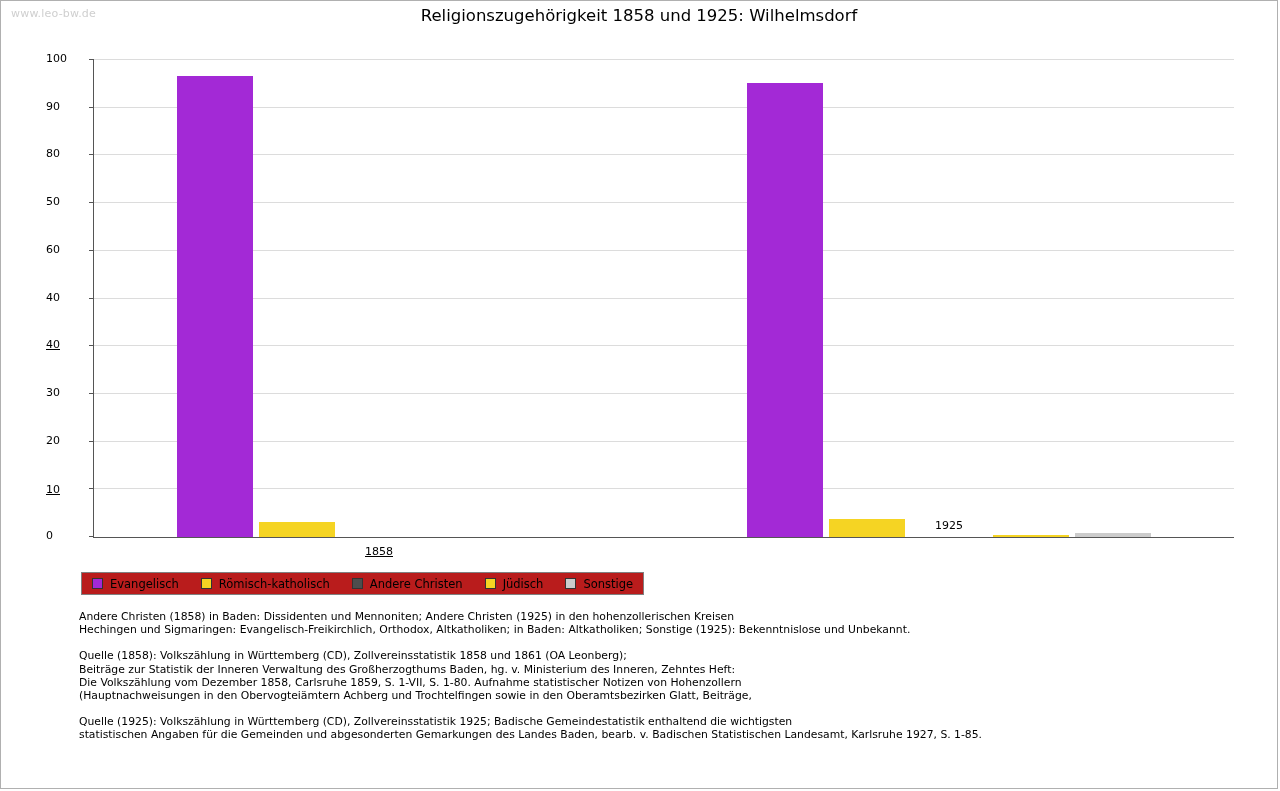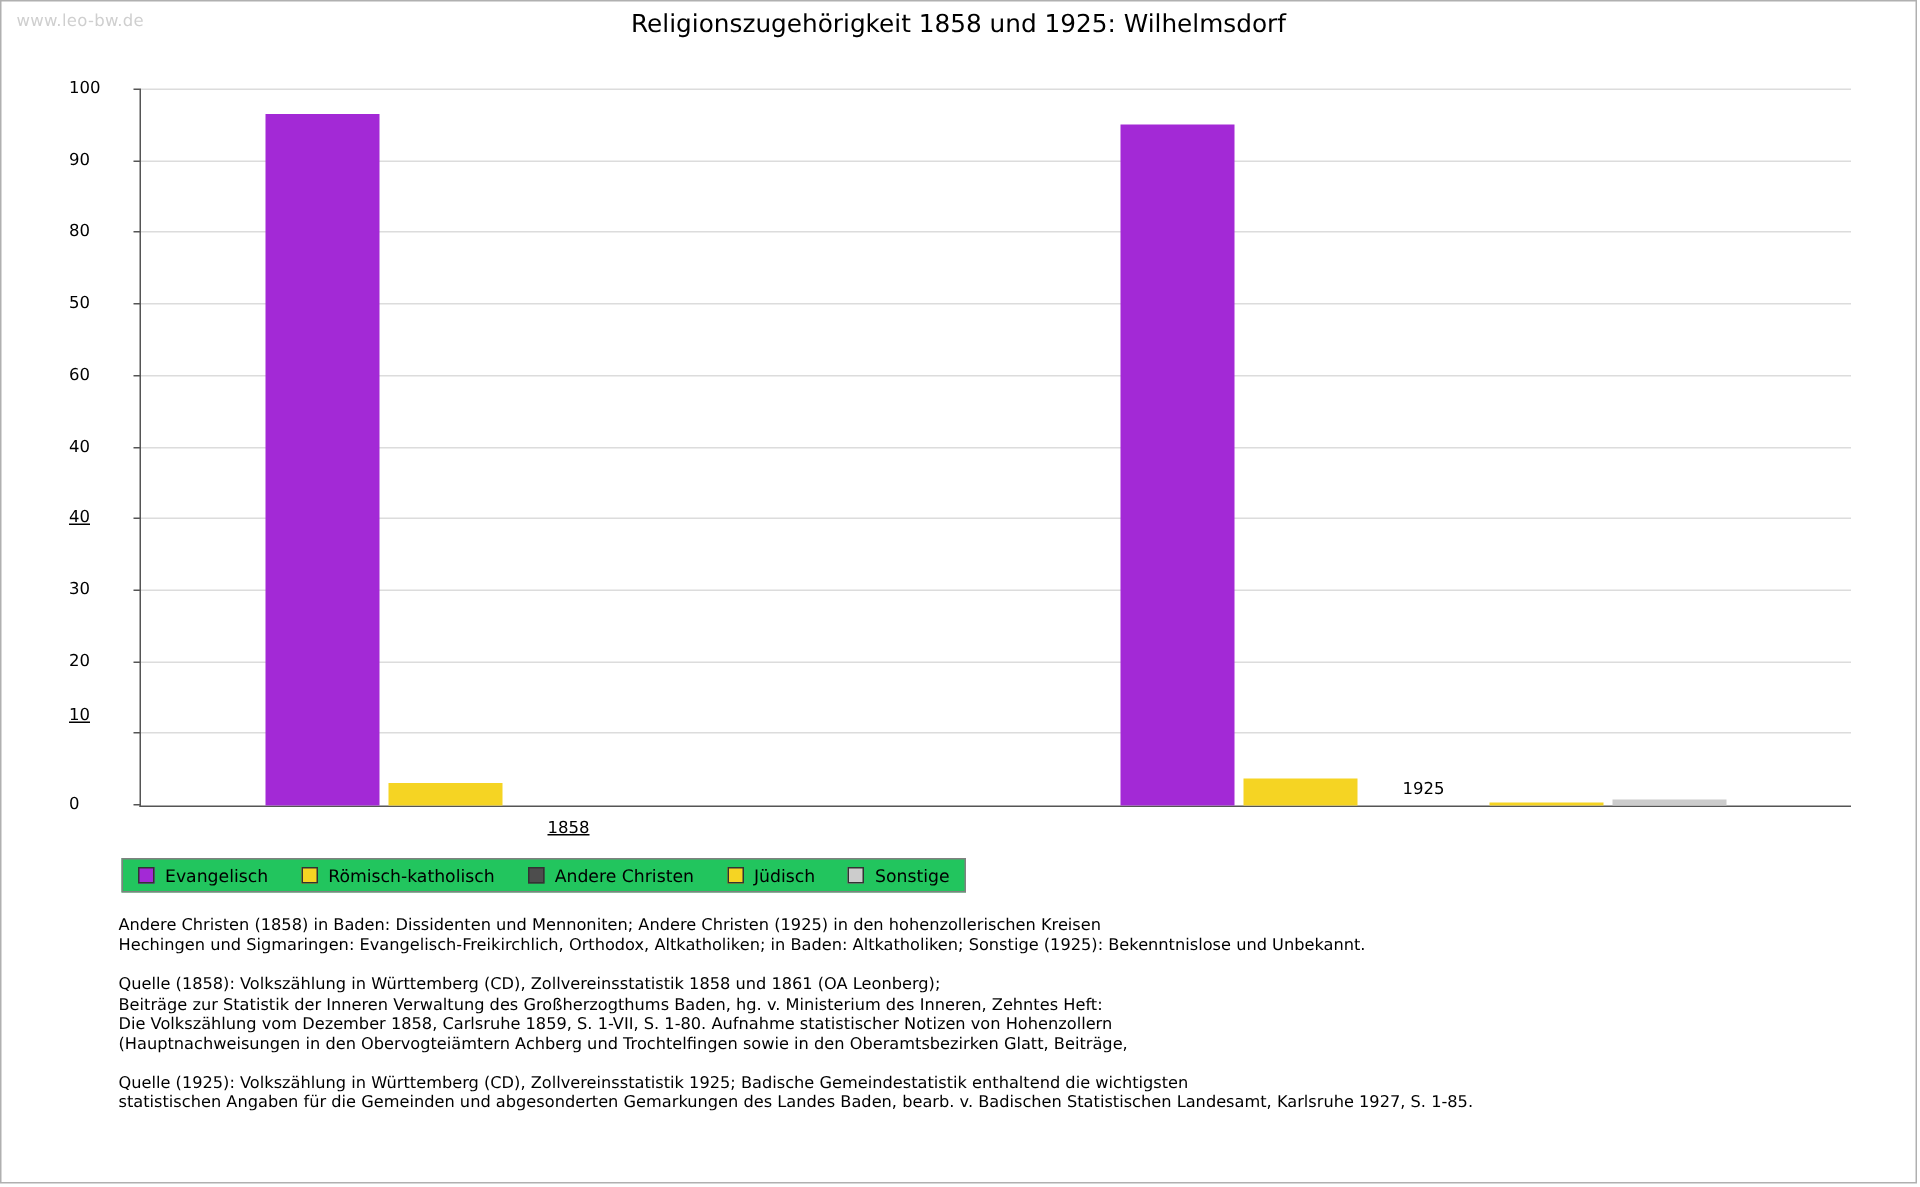--- a/index.html
+++ b/index.html
@@ -81,21 +81,21 @@
   .bar {
     position: absolute;
     bottom: 0;
   }
   
   .legend {
     position: absolute;
     left: 80px;
     top: 571px;
     border: 1px solid #808080;
-    background: #22c55e;
+    background: #b91c1c;
     padding: 5px 10px;
     display: flex;
     align-items: center;
     gap: 22px;
     box-sizing: border-box;
     height: 23px;
   }
   .legend-item {
     display: flex;
     align-items: center;
@@ -132,21 +132,21 @@
 
   <div class="watermark">www.leo-bw.de</div>
 
   <div class="chart-title">Religionszugehörigkeit 1858 und 1925: Wilhelmsdorf</div>
 
   <div class="plot-area" id="plot">
       <div class="tick-mark" style="top: 476px;"></div>
       <div class="ytick-label" style="top: 469px; left: -48px; right: auto;">0</div>
       <div class="gridline" style="top: 428.3px;"></div>
       <div class="tick-mark" style="top: 428.3px;"></div>
-      <div class="ytick-label" style="top: 410px; left: -48px; right: auto; text-decoration: underline;">10</div>
+      <div class="ytick-label" style="top: 423px; left: -48px; right: auto; text-decoration: underline;">10</div>
       <div class="gridline" style="top: 380.6px;"></div>
       <div class="tick-mark" style="top: 380.6px;"></div>
       <div class="ytick-label" style="top: 373.6px; left: -48px; right: auto;">20</div>
       <div class="gridline" style="top: 332.9px;"></div>
       <div class="tick-mark" style="top: 332.9px;"></div>
       <div class="ytick-label" style="top: 325.9px; left: -48px; right: auto;">30</div>
       <div class="gridline" style="top: 285.2px;"></div>
       <div class="tick-mark" style="top: 285.2px;"></div>
       <div class="ytick-label" style="top: 278.2px; left: -48px; right: auto; text-decoration: underline;">40</div>
       <div class="gridline" style="top: 237.5px;"></div>

